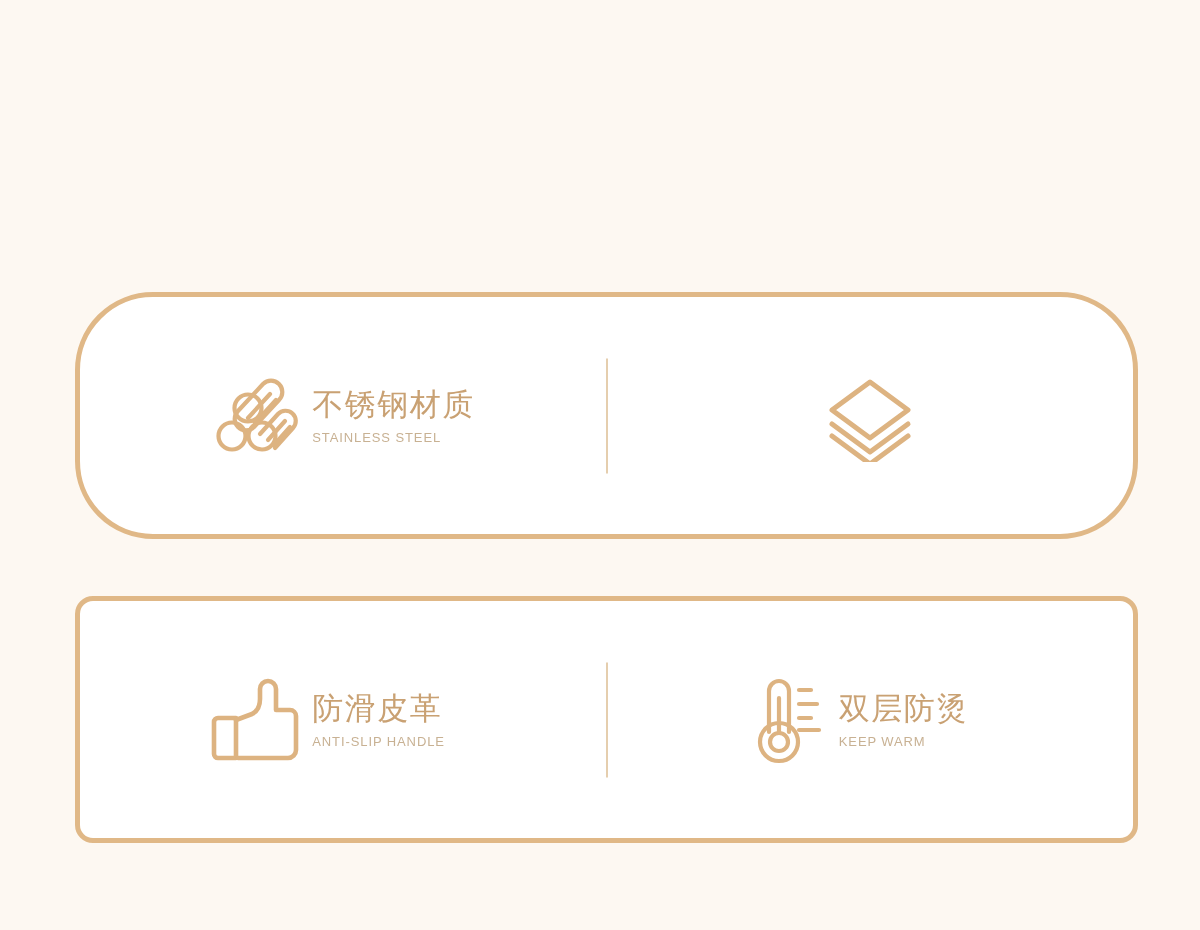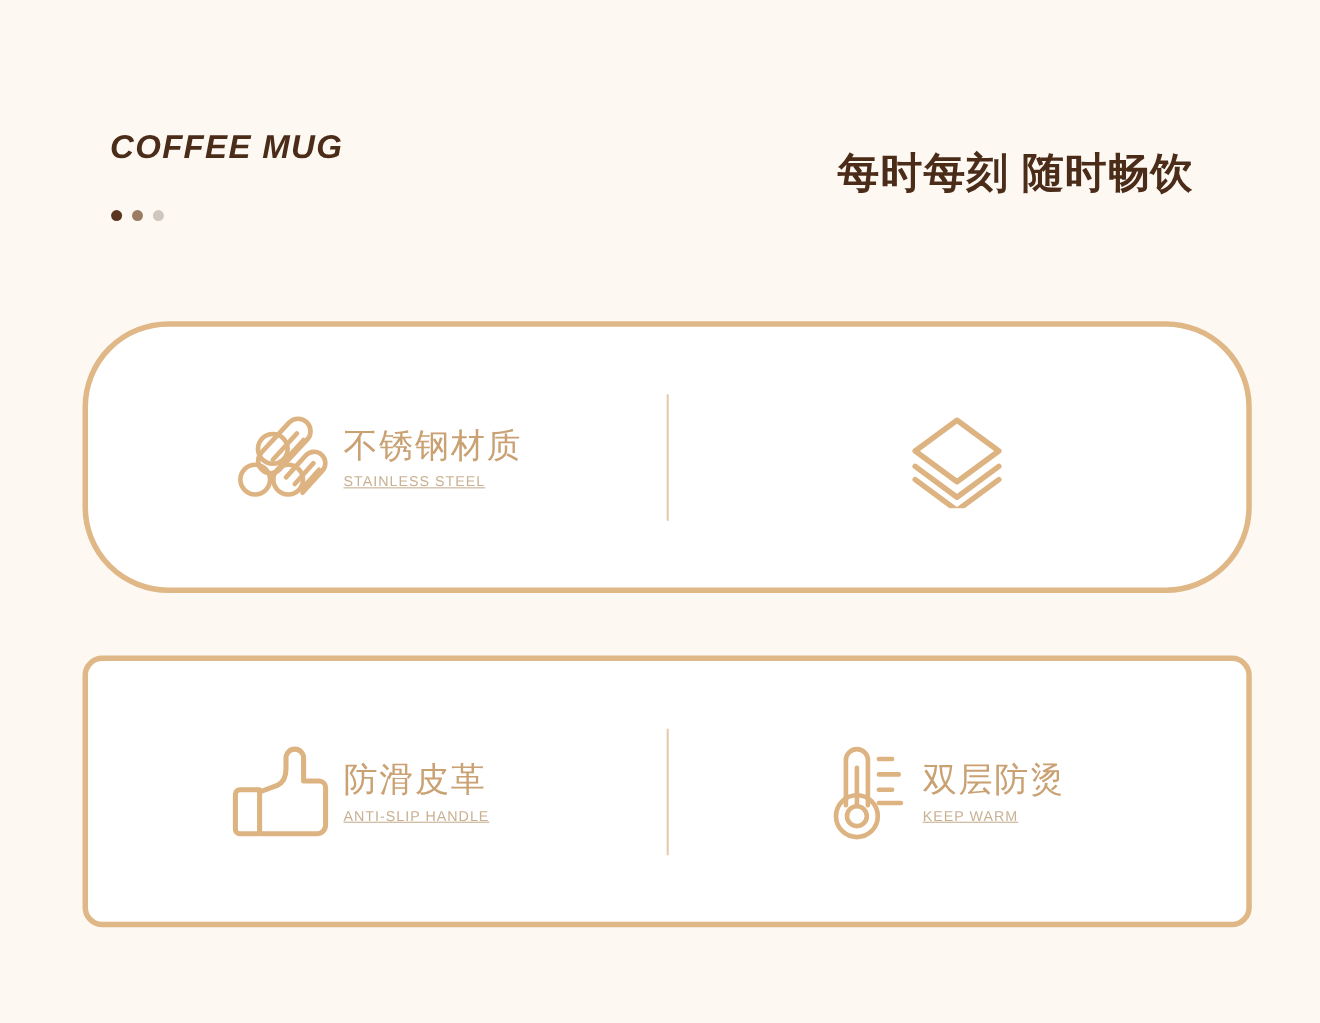--- a/index.html
+++ b/index.html
@@ -117,50 +117,37 @@
     white-space:nowrap;
   }
 
   .feature-title-en {
     margin-top:7px;
     font-size:13px;
     font-weight:normal;
     letter-spacing:0.9px;
     color:#C8B193;
     white-space:nowrap;
-    text-decoration:underline;
   }
 
   .divider {
     position:absolute;
     left:50%;
     top:50%;
     transform:translate(-50%,-50%);
     width:2px;
     height:115px;
     background:#E5CEAE;
   }
 </style>
 </head>
 <body>
 
 <div class="page">
 
-  <div class="header">
-
-    <div class="brand-title">COFFEE MUG</div>
-
-    <div class="dots">
-      <span class="dot" style="background:#5A3620;"></span>
-      <span class="dot" style="background:#9C7B63;"></span>
-      <span class="dot" style="background:#CFC6BD;"></span>
-    </div>
-
-    <div class="headline">每时每刻 随时畅饮</div>
-  </div>
 
   <div class="card card-1">
     <div class="card-inner">
 
       <div class="feature">
         <div class="feature-icon">
           <svg width="92" height="92" viewBox="0 0 92 92" fill="none" stroke="#DDB381" stroke-width="4.2" stroke-linecap="round" stroke-linejoin="round">
 
             <path d="M30 41 L55 14 A11 11 0 0 1 71 30 L46 57 A11 11 0 0 1 30 41 Z"></path>
             <path d="M40 48 L62 24"></path>

